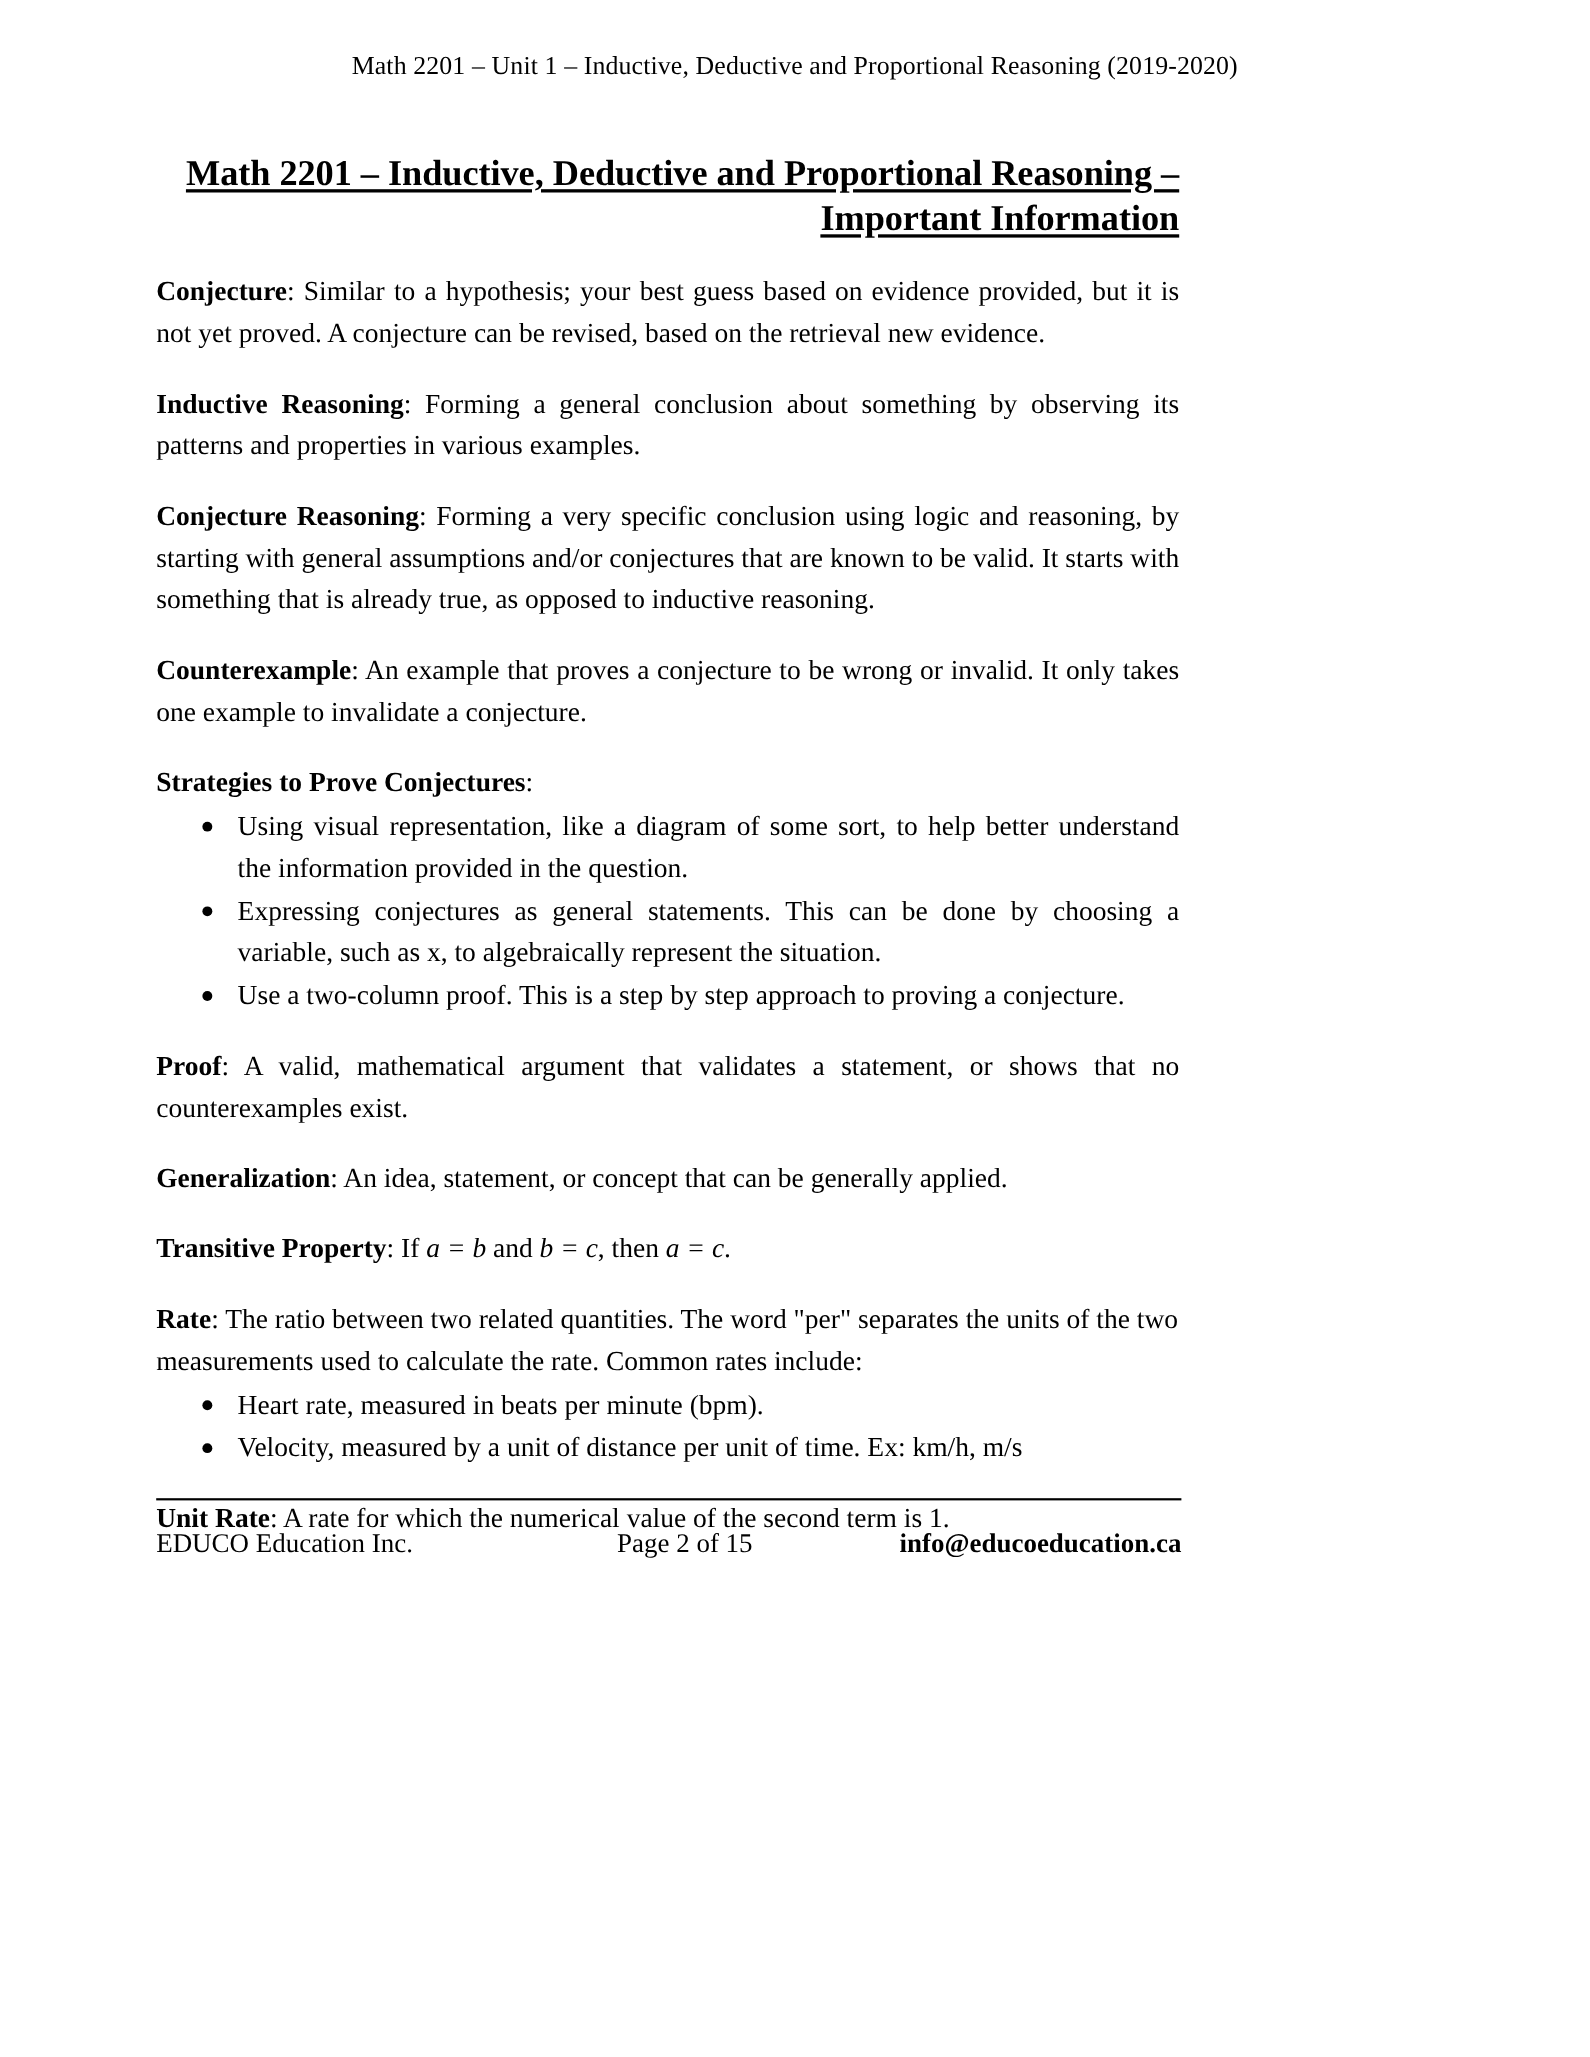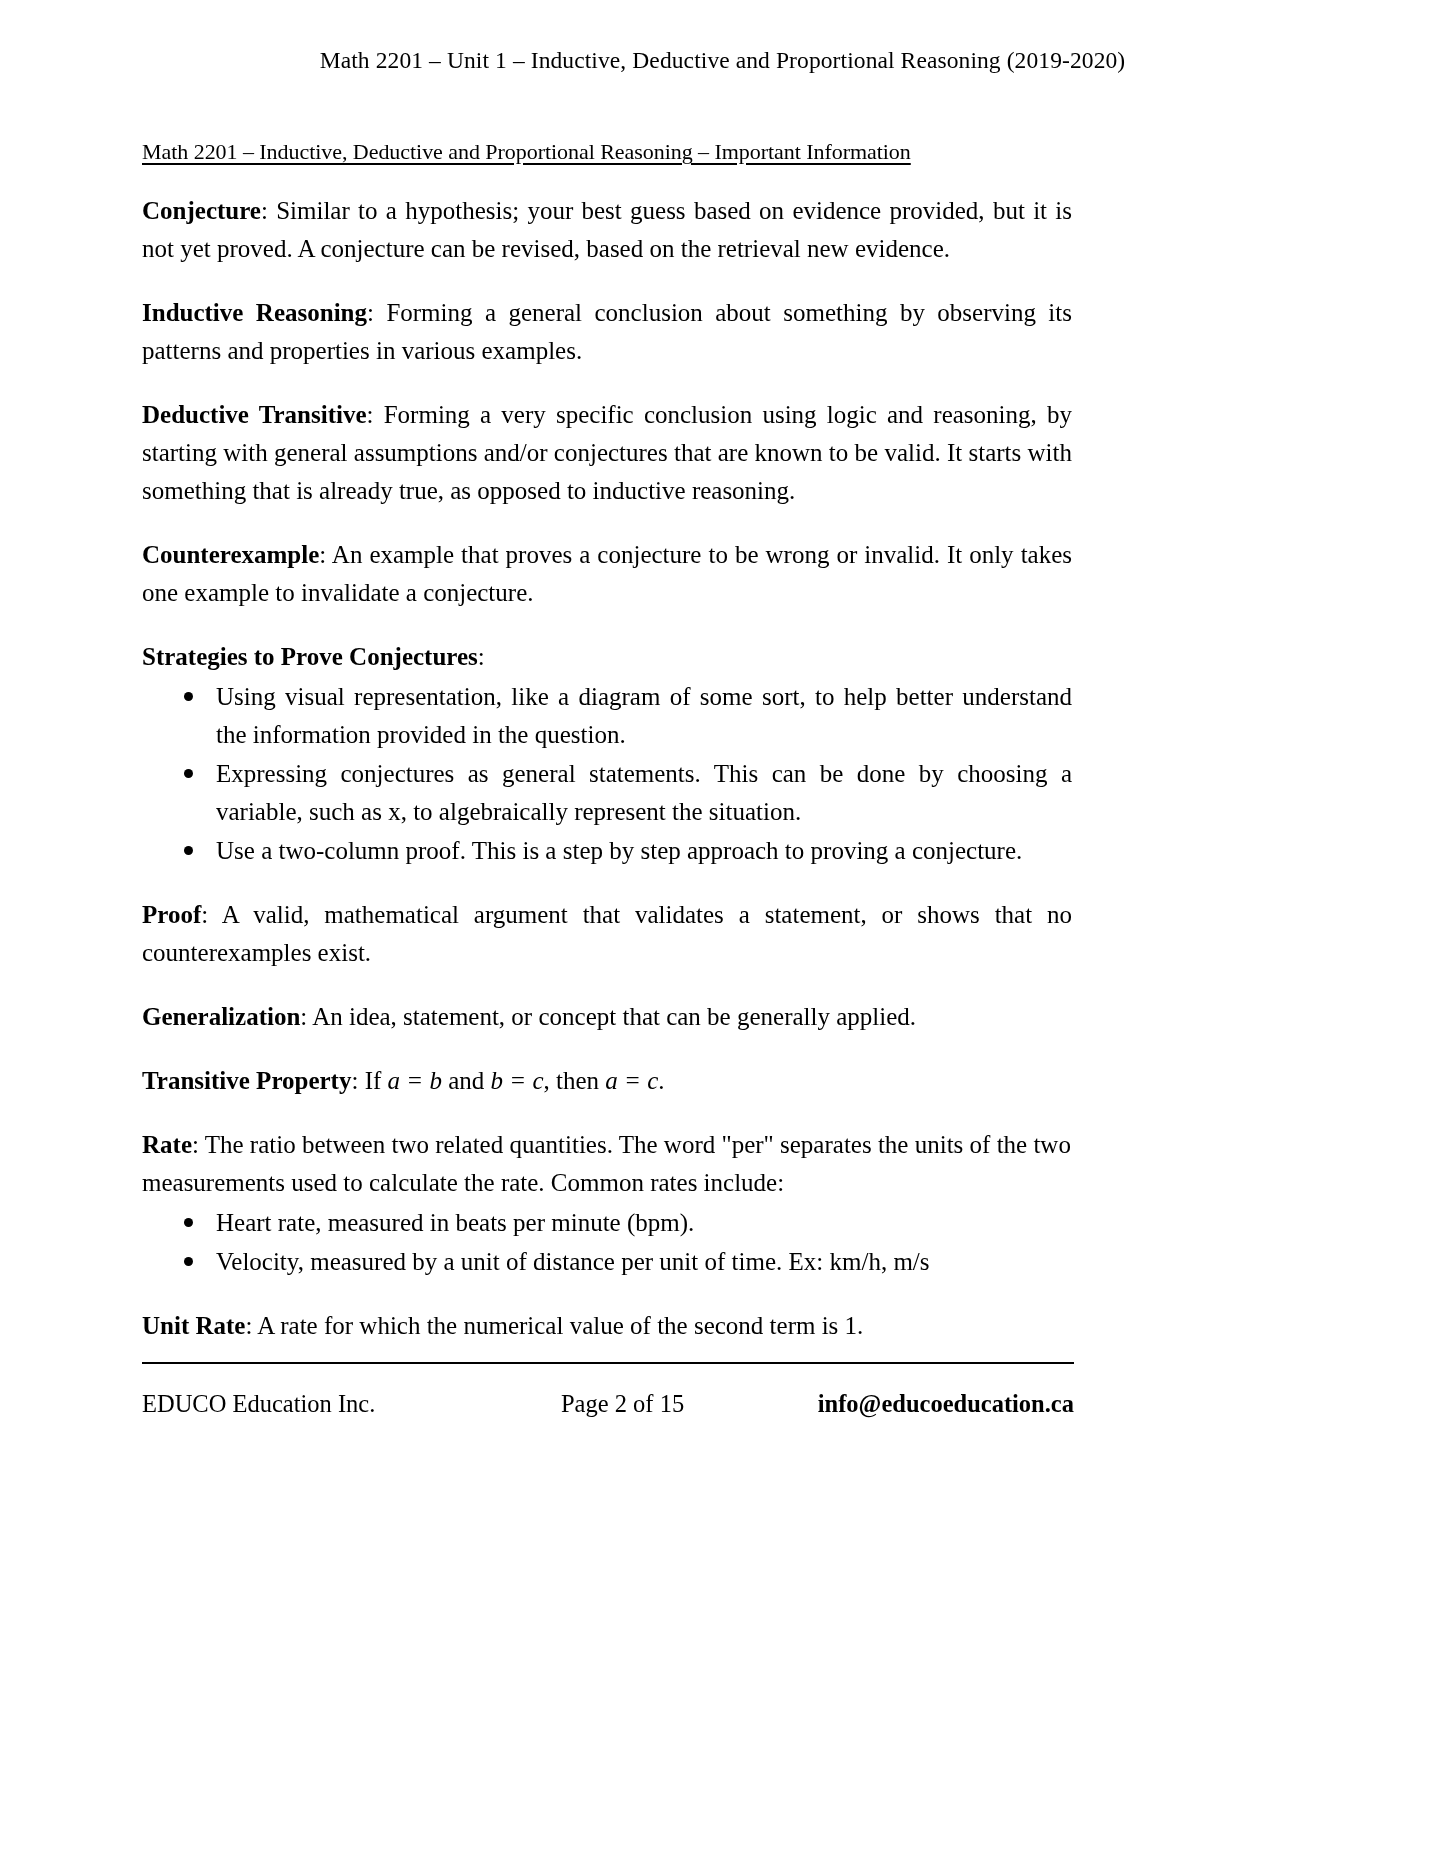--- a/index.html
+++ b/index.html
@@ -31,23 +31,23 @@
     line-height: 1.2;
     letter-spacing: 0.1px;
   }
   .content {
     position: absolute;
     left: 142px;
     top: 138px;
     width: 930px;
   }
   .doc-title {
-    text-align: left;
-    font-weight: normal;
-    font-size: 22px;
+    text-align: right;
+    font-weight: bold;
+    font-size: 33px;
     text-decoration: underline;
     text-underline-offset: 4px;
     margin: 0 0 26px 0;
     line-height: 1.25;
     letter-spacing: -0.05px;
   }
   p.para {
     margin: 0 0 26px 0;
     font-size: 25px;
     line-height: 1.52;
@@ -141,21 +141,21 @@
 
     <p class="para">
       <span class="term">Conjecture</span><span>: Similar to a hypothesis; your best guess based on evidence provided, but it is not yet proved. A conjecture can be revised, based on the retrieval new evidence.</span>
     </p>
 
     <p class="para">
       <span class="term">Inductive Reasoning</span><span>: Forming a general conclusion about something by observing its patterns and properties in various examples.</span>
     </p>
 
     <p class="para">
-      <span class="term">Deductive Transitive</span><span>: Forming a very specific conclusion using logic and reasoning, by starting with general assumptions and/or conjectures that are known to be valid. It starts with something that is already true, as opposed to inductive reasoning.</span>
+      <span class="term">Conjecture Reasoning</span><span>: Forming a very specific conclusion using logic and reasoning, by starting with general assumptions and/or conjectures that are known to be valid. It starts with something that is already true, as opposed to inductive reasoning.</span>
     </p>
 
     <p class="para">
       <span class="term">Counterexample</span><span>: An example that proves a conjecture to be wrong or invalid. It only takes one example to invalidate a conjecture.</span>
     </p>
 
     <p class="heading-line">
       <span class="term">Strategies to Prove Conjectures</span><span>:</span>
     </p>
 

